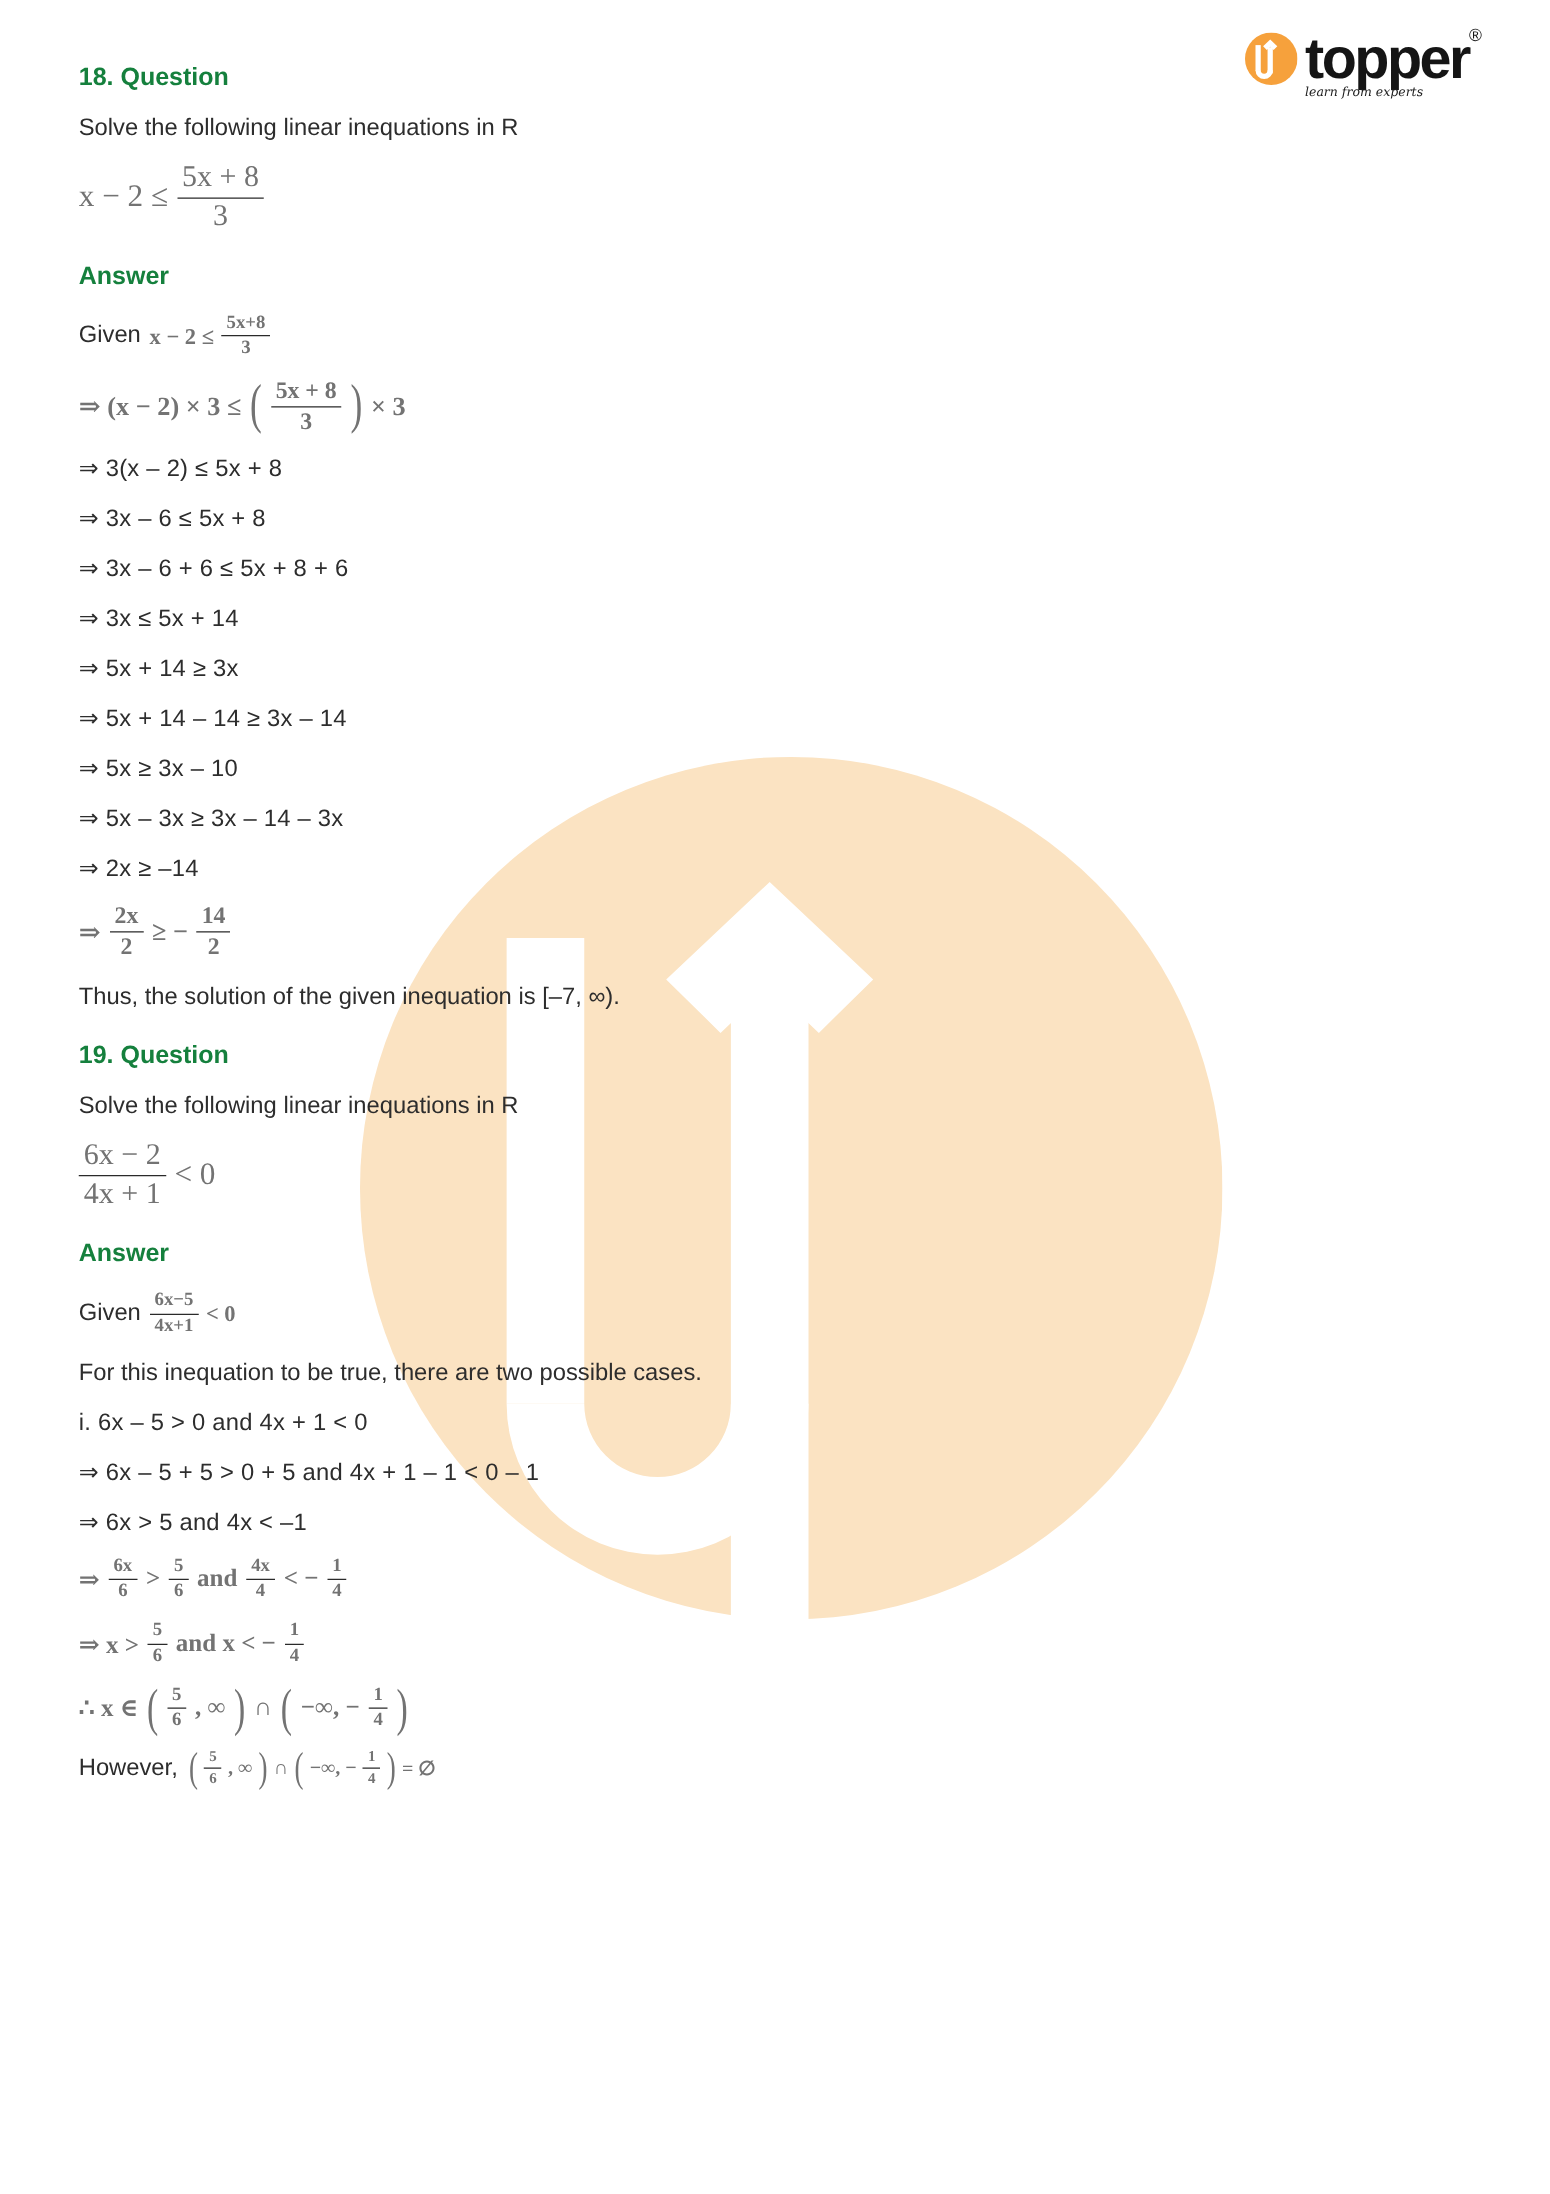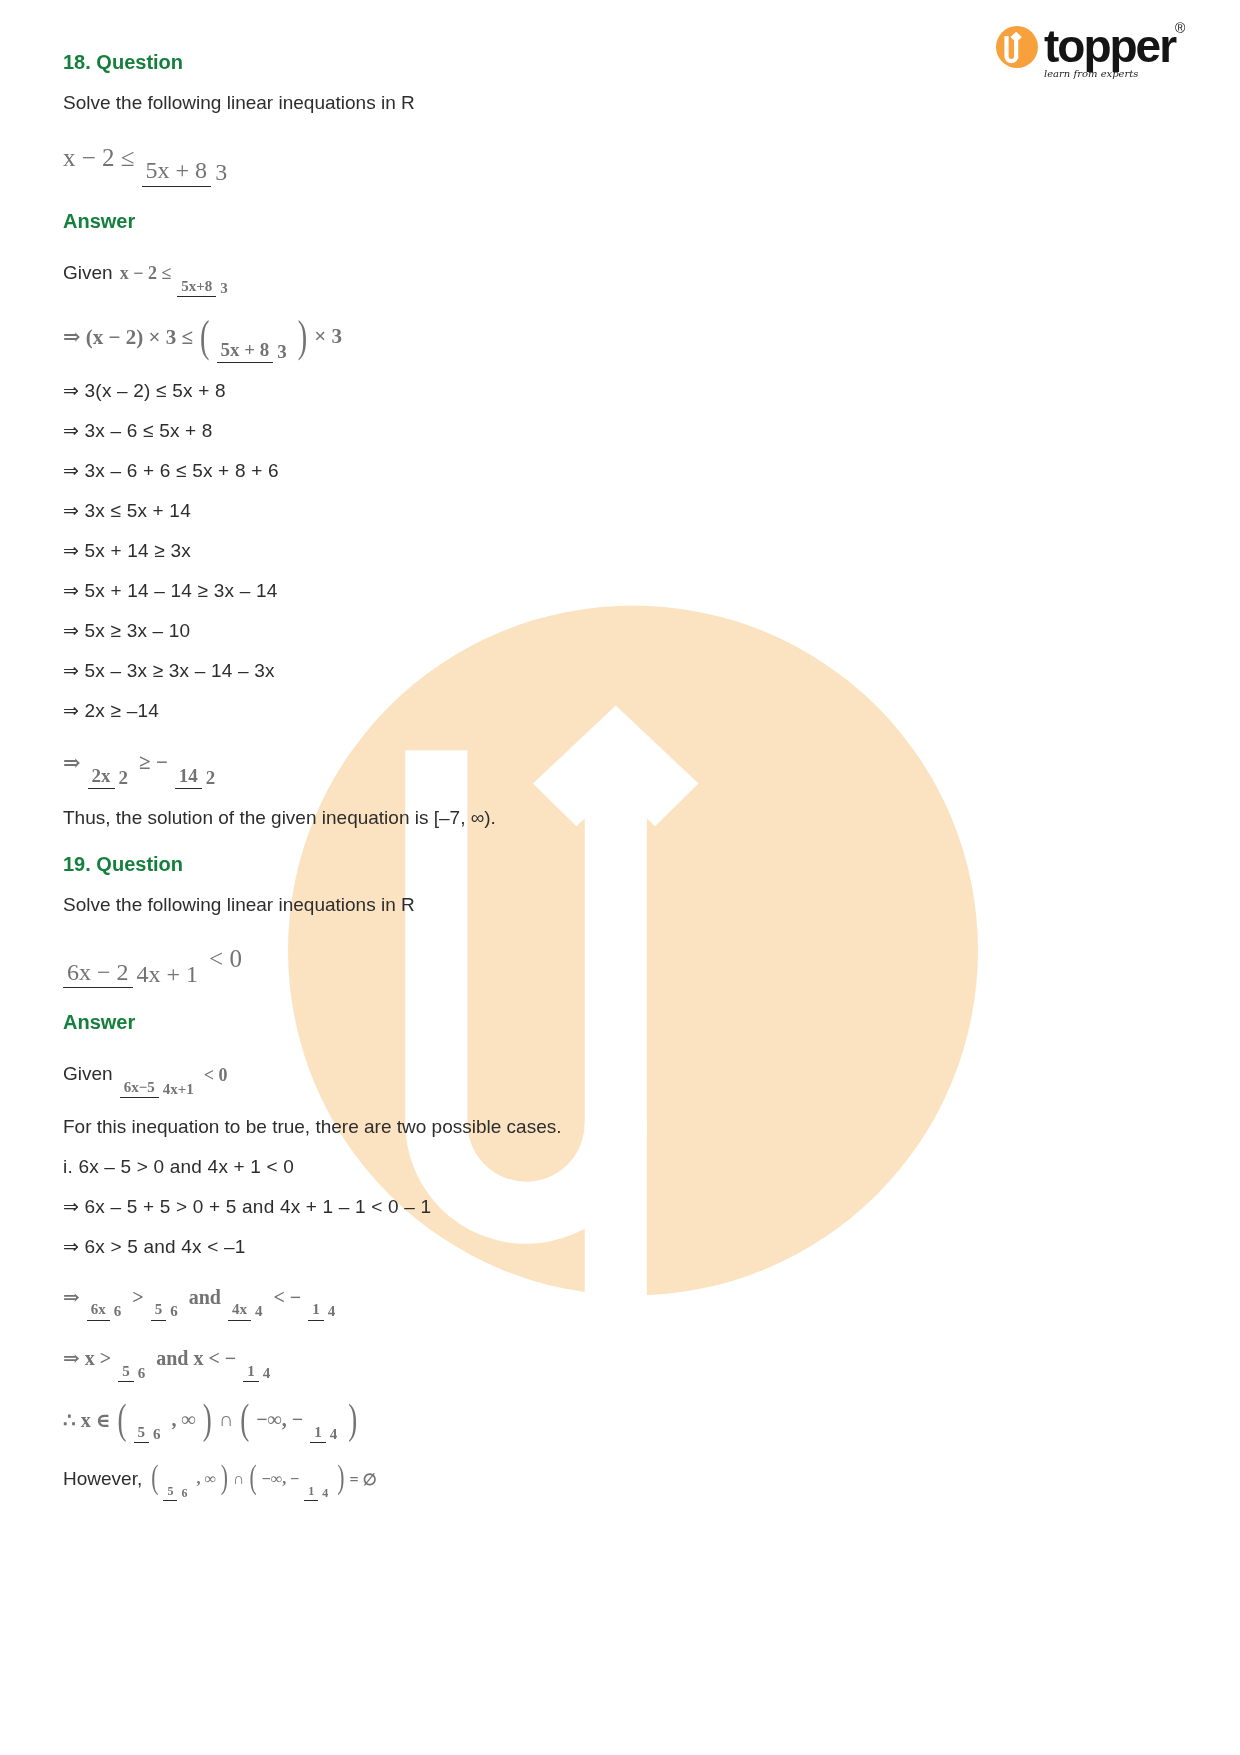--- a/index.html
+++ b/index.html
@@ -18,21 +18,21 @@
             text-align:left;margin-top:2px;margin-right:10px;}
   
   .content{position:absolute;left:63px;top:50px;width:980px;z-index:1;}
   .h{font-weight:bold;font-size:20px;color:#15803d;margin-top:22px;line-height:24px;}
   .h:first-child{margin-top:0;}
   .t{font-size:19px;margin-top:17px;line-height:24px;}
   .step{font-size:19px;margin-top:16px;line-height:24px;letter-spacing:0.2px;}
   
   .m{font-family:"Liberation Serif","DejaVu Serif",serif;color:#737373;}
   .mrow{display:flex;align-items:center;gap:7px;margin-top:14px;}
-  .frac{display:inline-flex;flex-direction:row;align-items:flex-end;vertical-align:middle;margin-top:28px;}
+  .frac{display:inline-flex;flex-direction:column;align-items:center;vertical-align:middle;}
   .frac .num{display:block;border-bottom:1.6px solid #2a2a2a;padding:0 4px 1px 4px;line-height:1.15;}
   .frac .den{display:block;padding:1px 4px 0 4px;line-height:1.15;}
   .eqbig{font-size:25px;}
   .eqbig .frac{font-size:24px;}
   .mb{font-weight:bold;font-size:18px;}
   .mb .frac{font-size:15px;}
   .mbold{font-weight:bold;}
   .m21{font-size:21px;}
   .m21 .frac{font-size:19px;}
   .m19{font-size:20px;}

